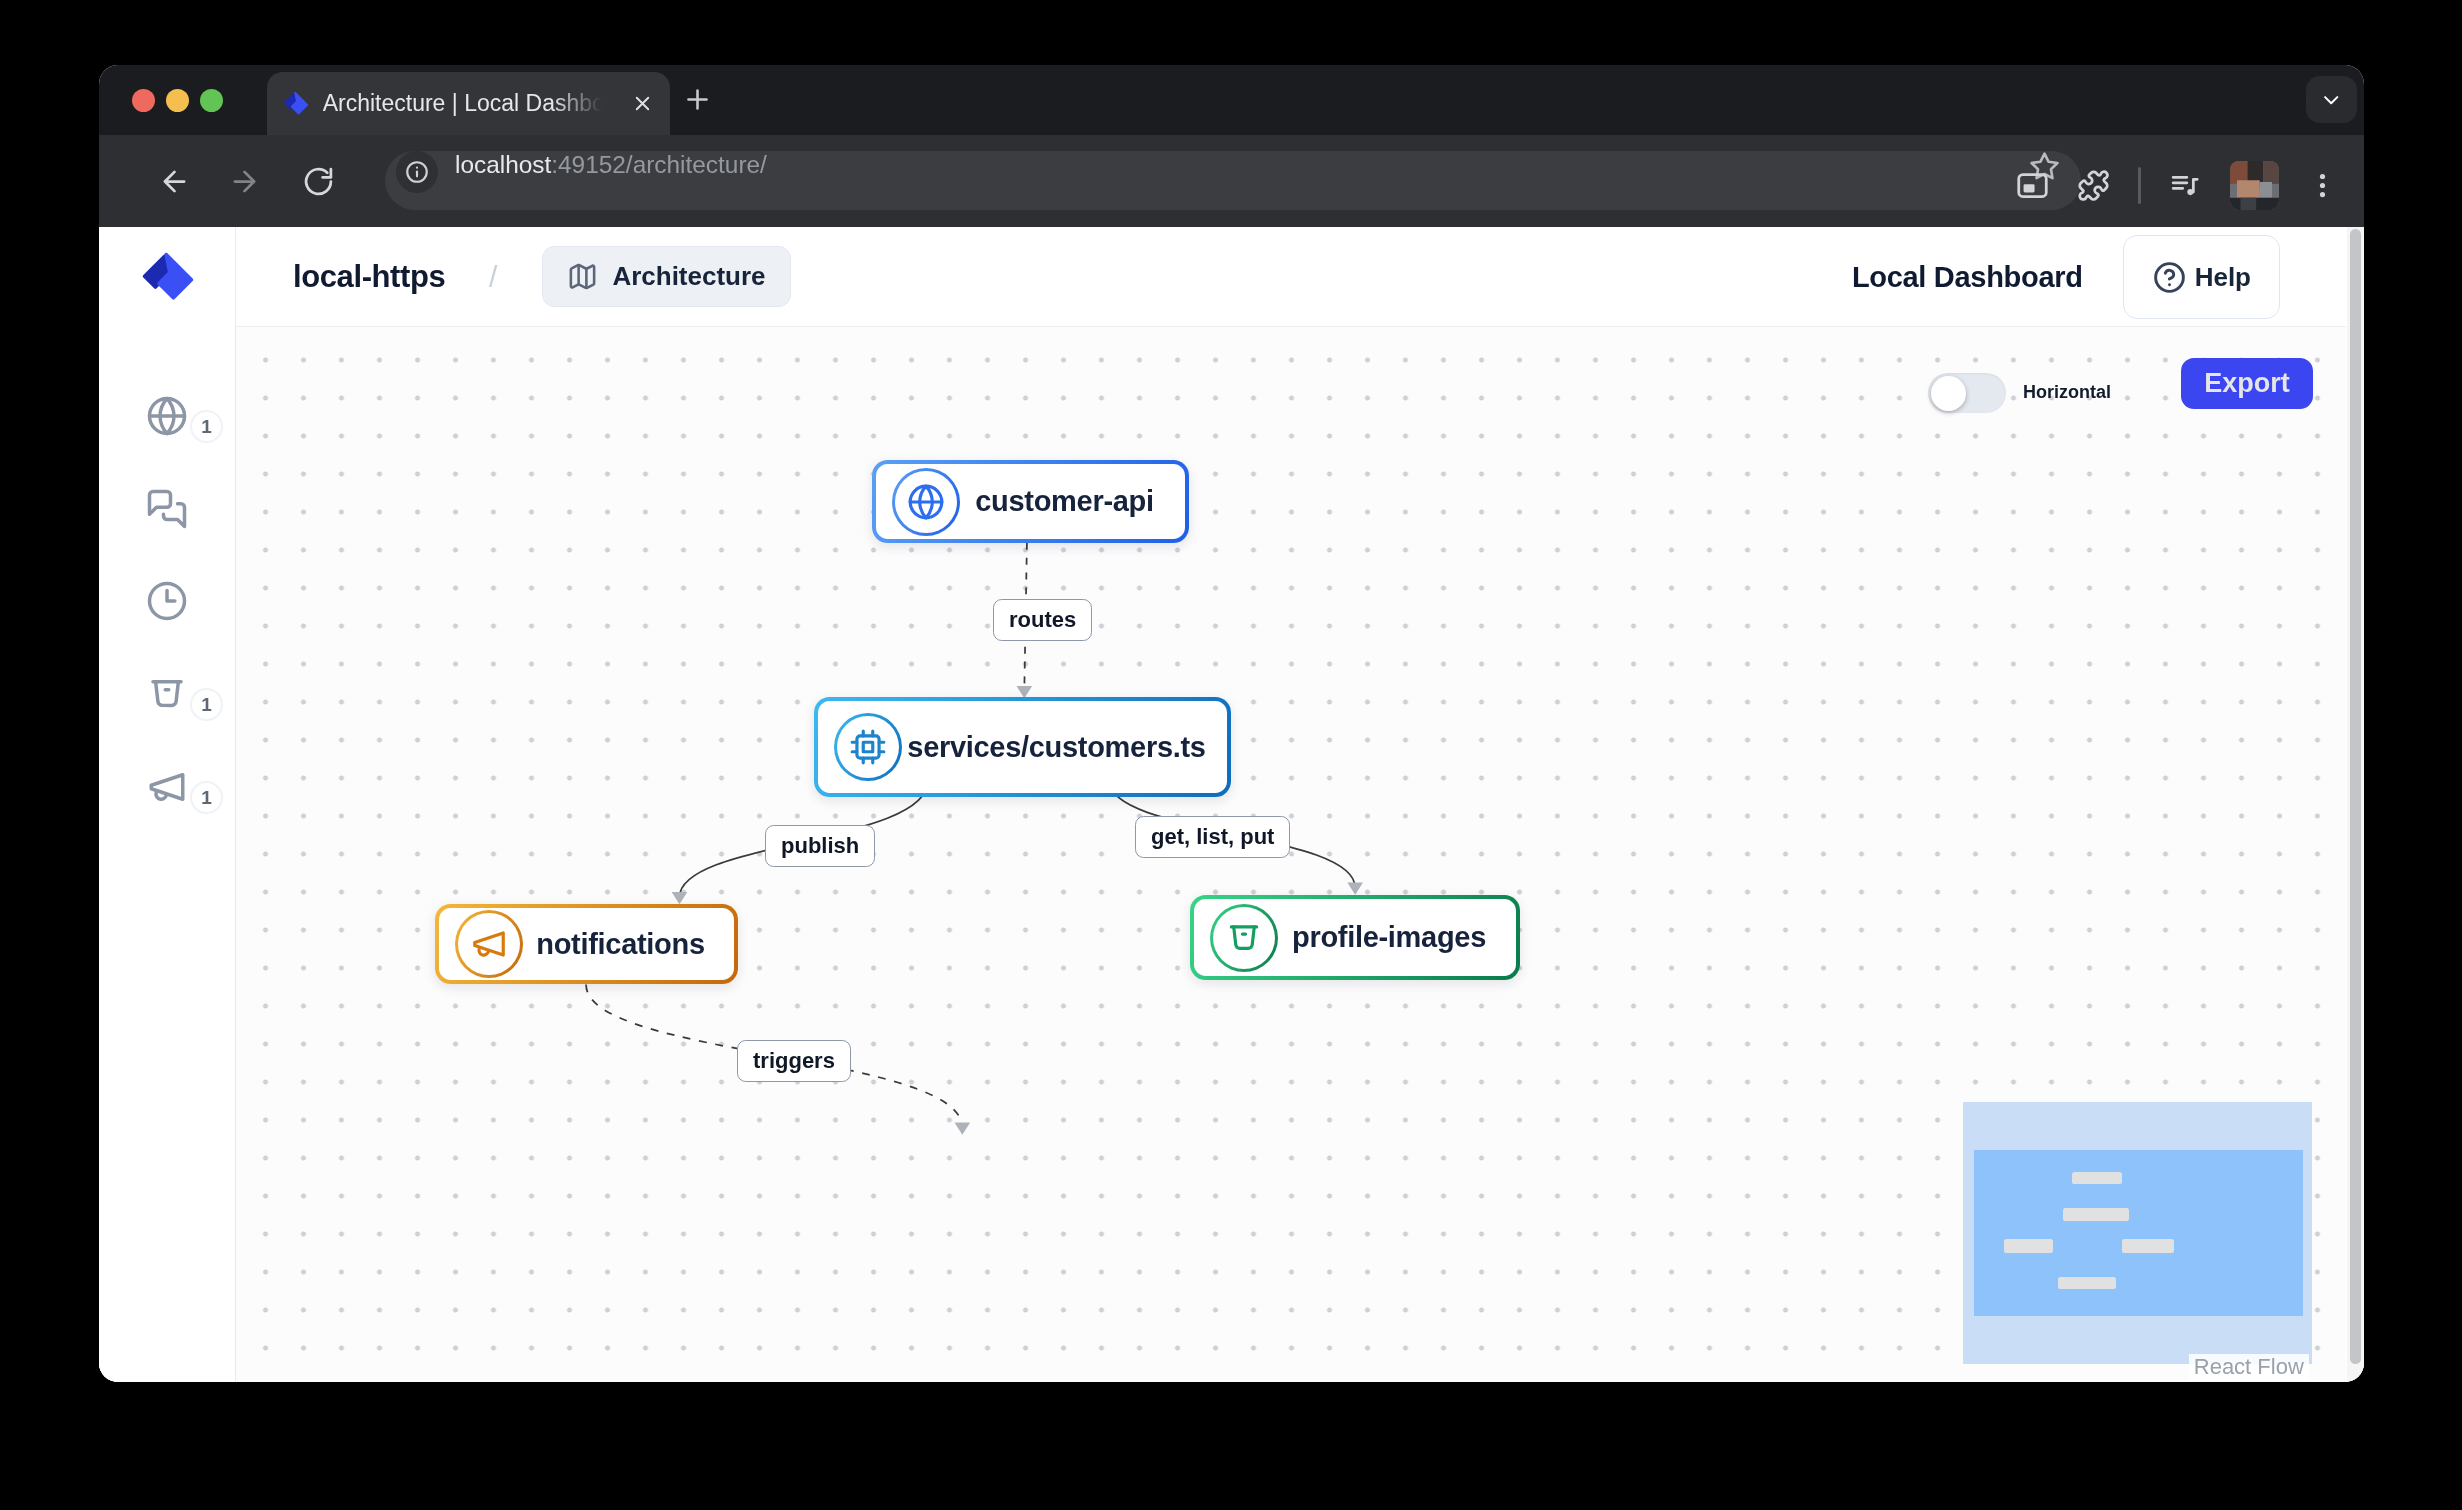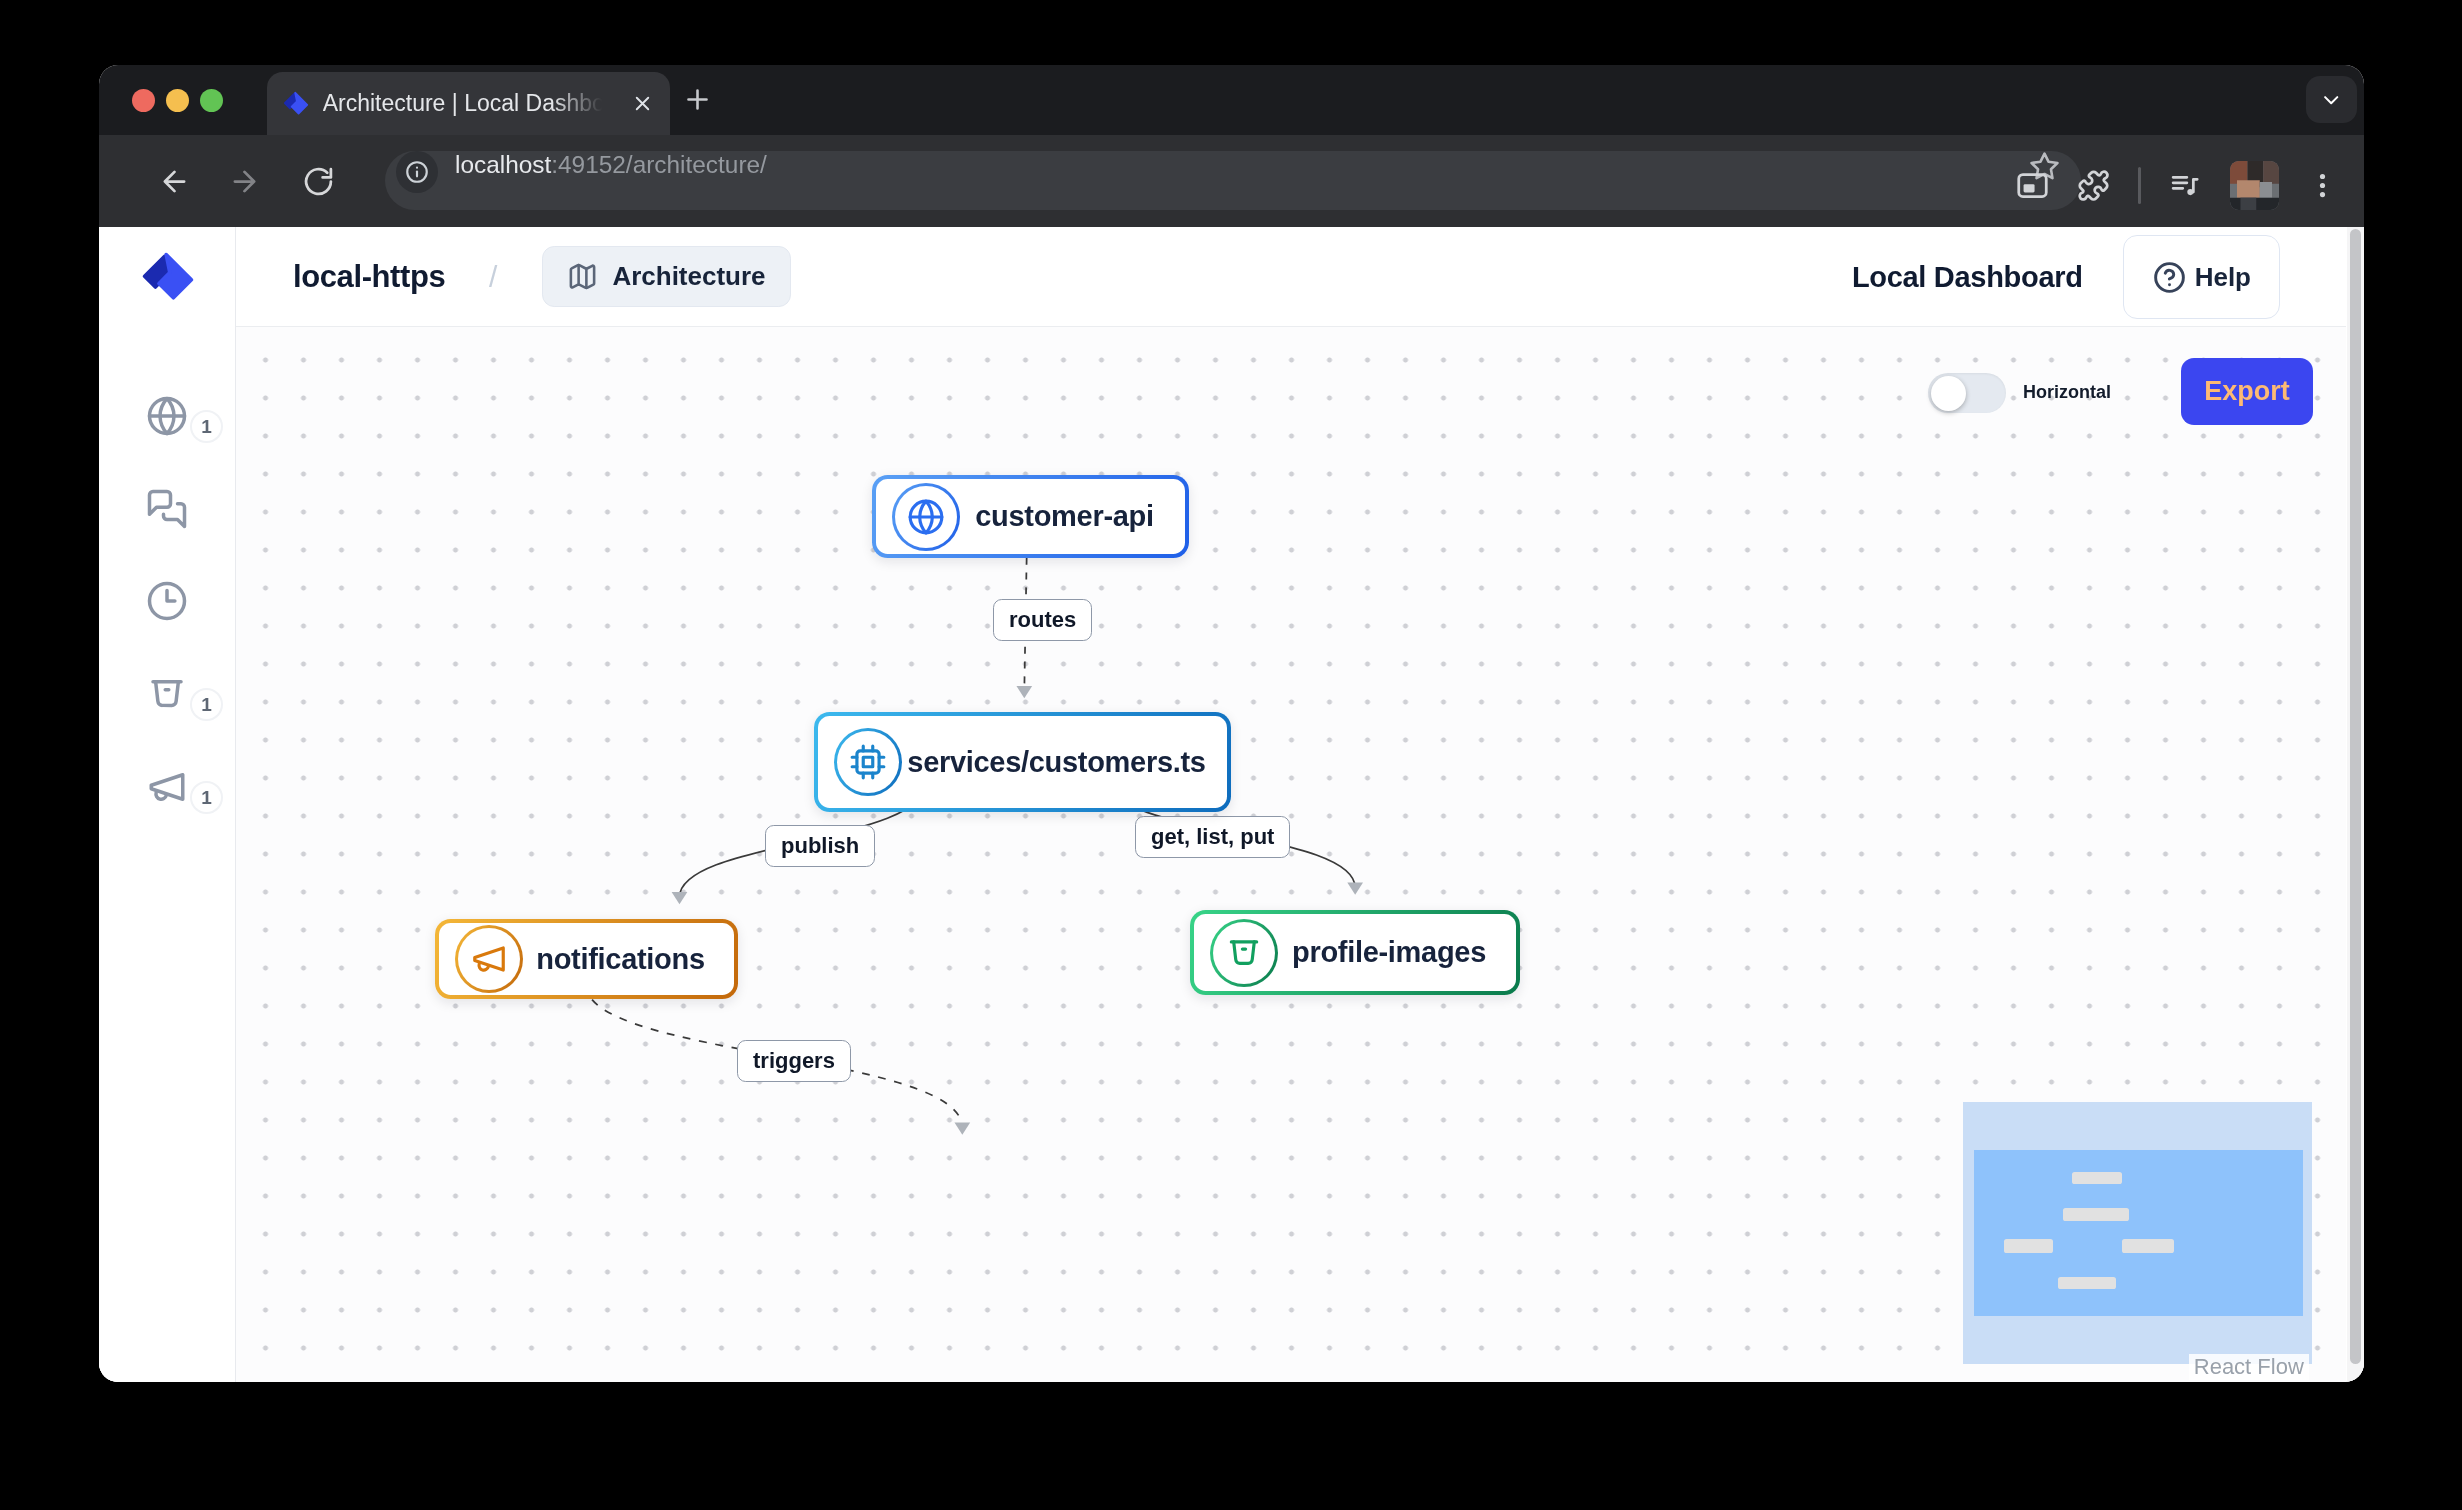--- a/index.html
+++ b/index.html
@@ -77,40 +77,40 @@
             background-image:radial-gradient(circle, #cfd0d5 2.3px, transparent 2.8px);
             background-size:38px 38px; background-position:10.5px 14px; overflow:hidden; }
   .edges { position:absolute; left:0; top:0; width:2110px; height:1055px; }
 
   .edge-label { position:absolute; background:#fff; border:1.7px solid #8e98a8; border-radius:8.7px;
                 height:42px; padding:0 15px; display:flex; align-items:center;
                 font-size:22px; font-weight:700; color:#101828; }
 
   .node { position:absolute; border:4.4px solid transparent; border-radius:15.7px;
           background:linear-gradient(#fff,#fff) padding-box, var(--g) border-box;
-          box-shadow:0 3.5px 12.2px rgba(15,23,42,.10); display:flex; align-items:center; padding:0 15.7px;margin-top:15px; }
+          box-shadow:0 3.5px 12.2px rgba(15,23,42,.10); display:flex; align-items:center; padding:0 15.7px; }
   .grad-blue    { --g:linear-gradient(115deg,#5aa0f5,#1f5fe8); }
   .grad-service { --g:linear-gradient(115deg,#3cb9ee,#0e6cbd); }
   .grad-orange  { --g:linear-gradient(115deg,#f4b738,#c3680a); }
   .grad-green   { --g:linear-gradient(115deg,#38d488,#0a7a4c); }
   .icon-ring { width:68px; height:68px; border-radius:50%; border:3.5px solid transparent; flex:none;
                background:linear-gradient(#fff,#fff) padding-box, var(--g) border-box;
                display:flex; align-items:center; justify-content:center; }
   .icon-ring svg { width:38px; height:38px; }
   .node-label { flex:1; text-align:center; font-size:29px; font-weight:700; color:#17233c; letter-spacing:-0.3px; }
   .c-blue{ color:#2b6ef0; } .c-service{ color:#1b84cc; } .c-orange{ color:#d9790c; } .c-green{ color:#11a05f; }
 
   .toggle { position:absolute; left:1692px; top:46px; width:78px; height:40px; border-radius:20px;
             background:#e4e9f0; box-shadow:inset 0 0.9px 2.6px rgba(0,0,0,.06); }
   .knob { position:absolute; left:2.6px; top:2.6px; width:35px; height:35px; border-radius:50%; background:#fff;
           box-shadow:0 1.7px 5.2px rgba(0,0,0,.28); }
   .toggle-label { position:absolute; left:1787px; top:45px; height:40px; line-height:40px;
                   font-size:18px; font-weight:600; color:#131c2c; }
-  .export-btn { position:absolute; left:1945px; top:31px; width:132px; height:67px; background:#3b46f0;
-                border-radius:13px; color:#fdba74; font-size:27px; font-weight:700;
+  .export-btn { position:absolute; left:1945px; top:31px; width:132px; height:51px; background:#3b46f0;
+                border-radius:13px; color:#e5e5e5; font-size:27px; font-weight:700;
                 display:flex; align-items:center; justify-content:center; }
 
   .minimap { position:absolute; left:1727px; top:775px; width:349px; height:262px; background:#c9ddf6; }
   .mm-viewport { position:absolute; left:10.5px; top:48px; width:329px; height:166px; background:#8ec2fb; }
   .mm-bar { position:absolute; background:#e1e1e1; border-radius:2.6px; }
   .attribution { position:absolute; right:37px; bottom:1.7px; font-size:22px; color:#99a1ab;
                  background:rgba(255,255,255,.85); padding:0 5.2px; }
 
   svg.s { fill:none; stroke:currentColor; stroke-width:2; stroke-linecap:round; stroke-linejoin:round; }
 </style>

